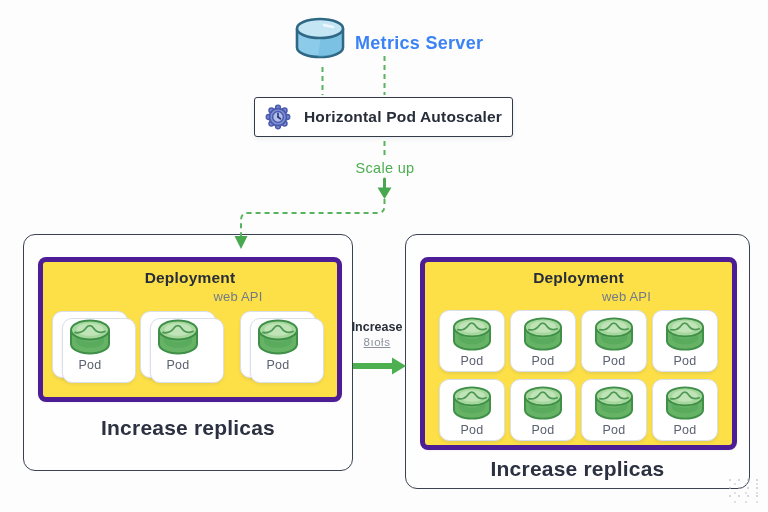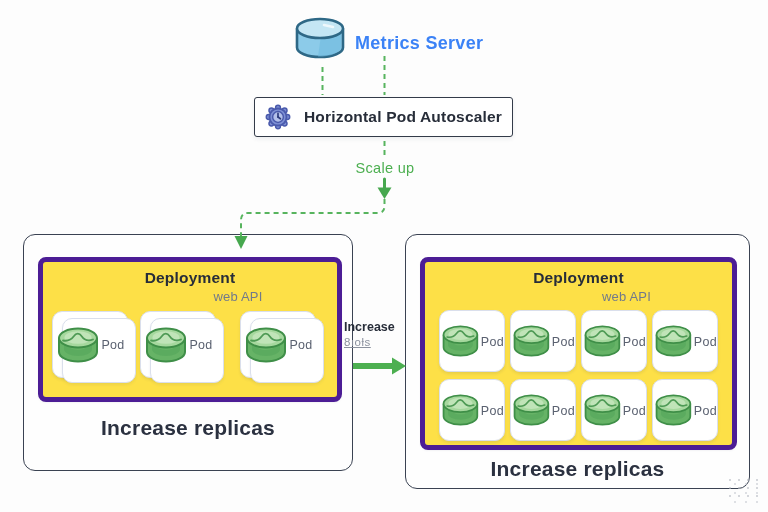--- a/index.html
+++ b/index.html
@@ -66,21 +66,21 @@
     font-size:21px;font-weight:bold;color:#2b3140;letter-spacing:.2px;
   }
   .dep-box.left  .caption{top:181px;}
   .dep-box.right .caption{top:222px;}
 
   
   .pod-card{
     position:absolute;width:76px;height:67px;box-sizing:border-box;
     background:#ffffff;border:1px solid #dadfec;border-radius:10px;
     box-shadow:0 2px 3px rgba(50,60,100,.10);
-    display:flex;flex-direction:row;align-items:center;justify-content:center;
+    display:flex;flex-direction:column;align-items:center;justify-content:center;
     z-index:1;
   }
   .pod-card.stacked::before{
     content:"";position:absolute;inset:0;
     transform:translate(9px,6px);
     background:#ffffff;border:1px solid #dadfec;border-radius:10px;
     box-shadow:0 2px 3px rgba(50,60,100,.08);
     z-index:-1;
   }
   .pod-icon{width:46px;height:40px;display:block;}
@@ -89,21 +89,21 @@
   .pods-grid{
     position:absolute;left:14px;top:48px;
     display:grid;grid-template-columns:repeat(4,66px);
     grid-auto-rows:62px;column-gap:5px;row-gap:7px;
   }
   .pods-grid .pod-card{position:relative;width:66px;height:62px;}
   .pods-grid .pod-icon{width:44px;height:38px;}
 
   
   .mid-label{
-    position:absolute;left:344px;top:320px;width:66px;text-align:left;z-index:2;
+    position:absolute;left:344px;top:320px;width:66px;text-align:center;z-index:2;
   }
   .mid-label .l1{font-size:12.5px;font-weight:bold;color:#272d39;}
   .mid-label .l2{font-size:11.5px;color:#8b919e;margin-top:2px;letter-spacing:.5px;text-decoration:underline;}
 
   
   .connectors{position:absolute;left:0;top:0;width:768px;height:512px;pointer-events:none;z-index:5;}
 
   
   .noise{
     position:absolute;left:727px;top:477px;width:38px;height:26px;opacity:.55;

